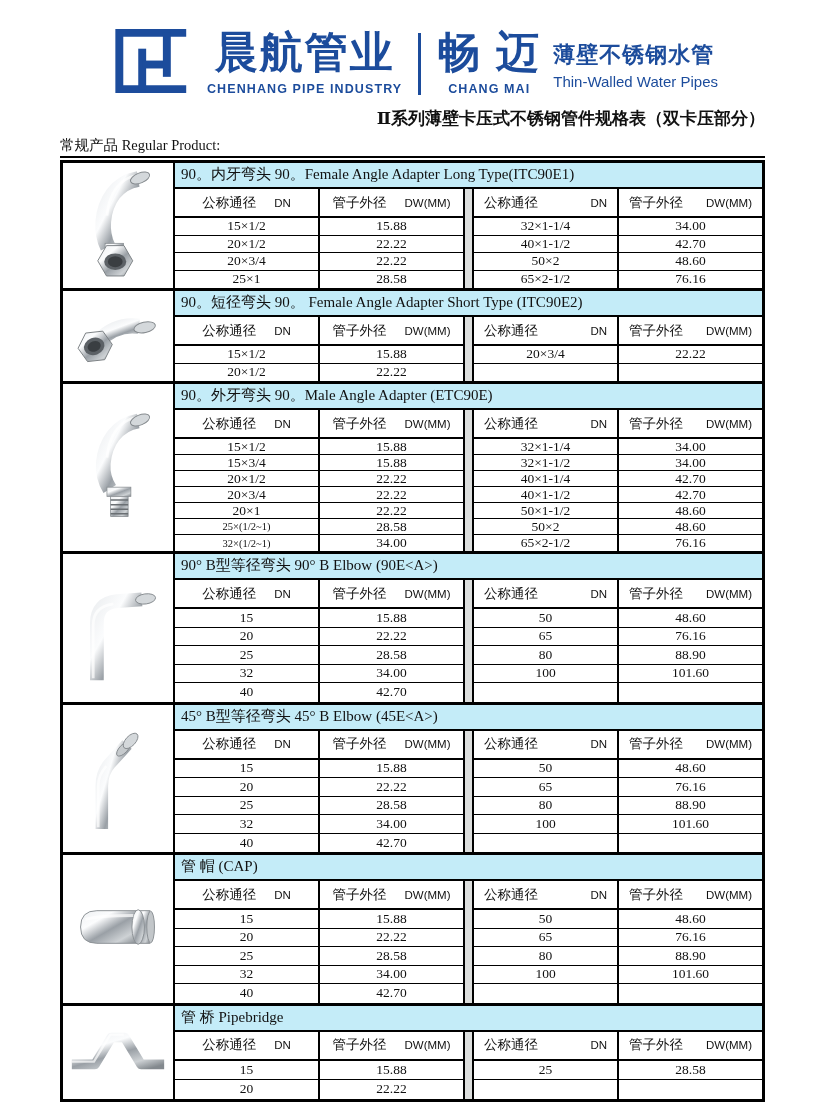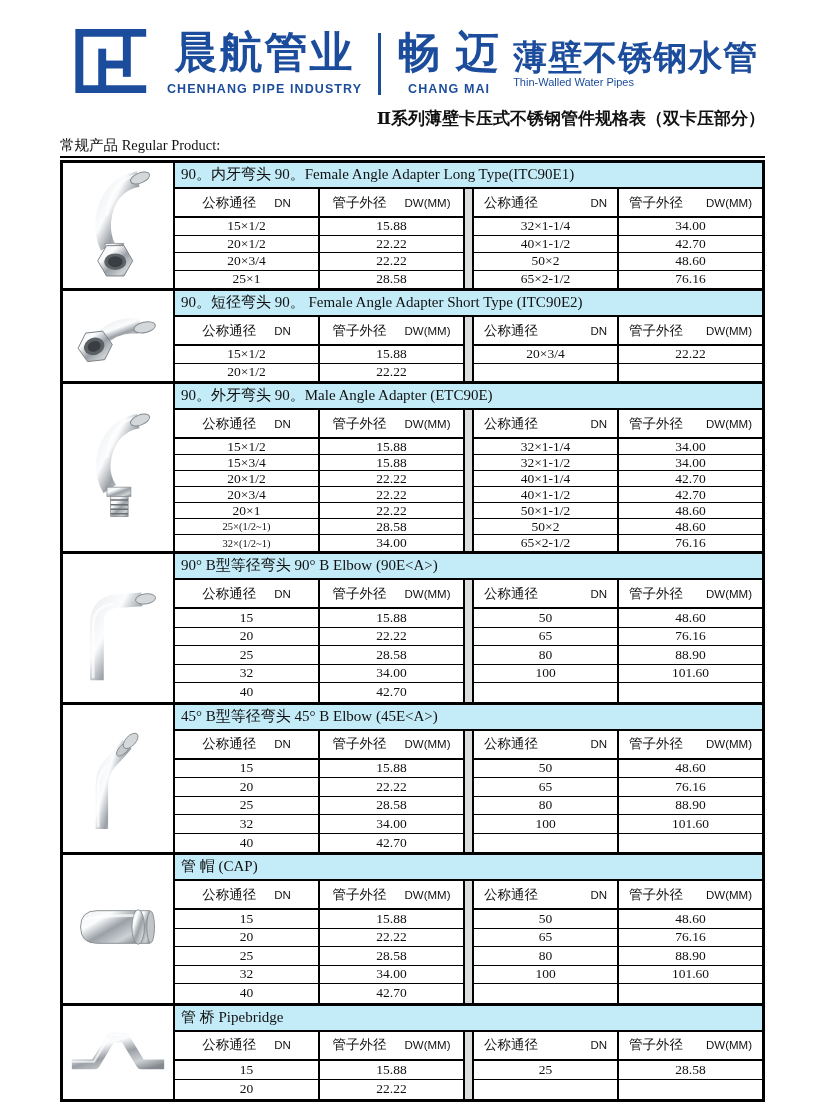--- a/index.html
+++ b/index.html
@@ -12,22 +12,22 @@
   .page{padding:22px 57px 0 60px;}
 
   
   .header{display:flex;align-items:center;justify-content:center;gap:12px;height:80px;}
   .logo-icon{margin-top:2px;}
   .brand{display:flex;flex-direction:column;align-items:center;}
   .brand-cn{font-family:"Liberation Sans","DejaVu Sans",sans-serif;font-weight:900;font-size:43px;line-height:46px;color:var(--blue);letter-spacing:2px;white-space:nowrap;}
   .brand-en{font-family:"Liberation Sans","DejaVu Sans",sans-serif;font-weight:700;font-size:12.5px;letter-spacing:1.1px;color:var(--blue);margin-top:7px;white-space:nowrap;}
   .vdivider{width:3px;height:62px;background:var(--blue);margin:3px 4px 0 4px;}
   .tagline{display:flex;flex-direction:column;margin-top:6px;}
-  .tagline-cn{font-family:Liberation Serif, serif;font-weight:900;font-size:34px;line-height:30px;color:var(--blue);letter-spacing:1px;white-space:nowrap;}
-  .tagline-en{font-family:"Liberation Sans","DejaVu Sans",sans-serif;font-size:11px;color:var(--blue);margin-top:3px;white-space:nowrap;}
+  .tagline-cn{font-family:Liberation Sans, sans-serif;font-weight:900;font-size:22px;line-height:30px;color:var(--blue);letter-spacing:1px;white-space:nowrap;}
+  .tagline-en{font-family:"Liberation Sans","DejaVu Sans",sans-serif;font-size:15px;color:var(--blue);margin-top:3px;white-space:nowrap;}
 
   .doc-title{text-align:right;font-size:17px;font-weight:600;margin:5px 0 6px;}
   .subtitle{font-size:14.5px;border-bottom:2px solid var(--line);padding-bottom:1px;margin-bottom:2px;}
 
   
   .catalog{border:3px solid var(--line);}
   .section{display:flex;border-top:3px solid var(--line);}
   .section:first-child{border-top:none;}
   .img-cell{width:112px;min-width:112px;border-right:2px solid var(--line);display:flex;align-items:center;justify-content:center;background:#fff;}
   .sec-body{flex:1;display:flex;flex-direction:column;}

